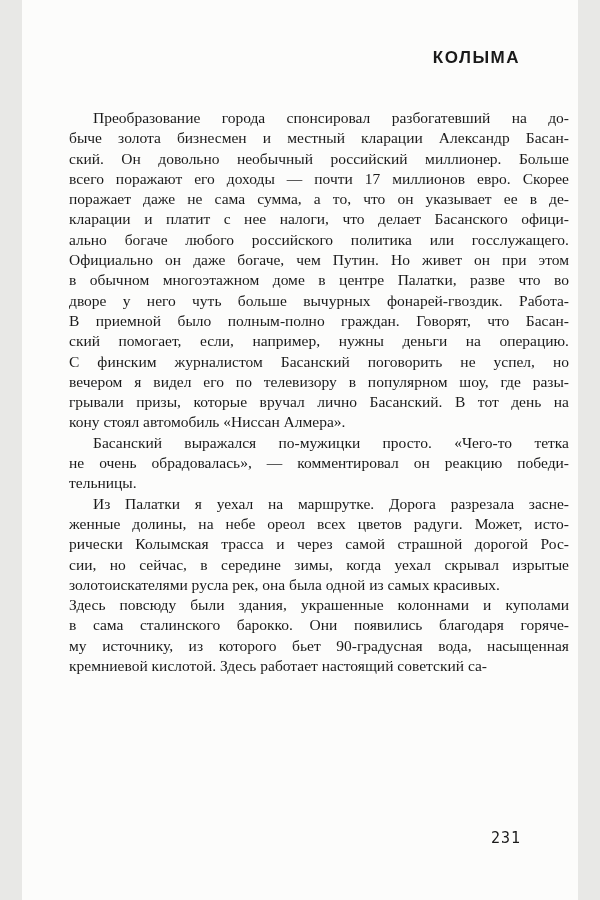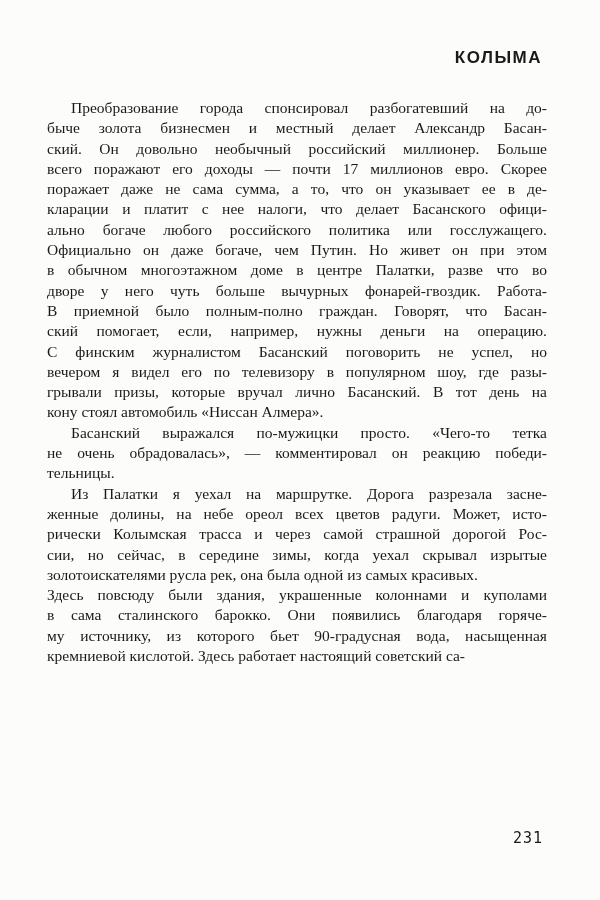--- a/index.html
+++ b/index.html
@@ -2,21 +2,21 @@
 <html><head>
 <meta charset="utf-8">
 <style>
   html, body {
     margin: 0;
     padding: 0;
     background: #e8e8e6;
   }
   .page {
     position: relative;
-    width: 600px;
+    width: 556px;
     height: 900px;
     margin: 0 auto;
     background: var(--page-bg, #fcfcfb);
     font-family: "Liberation Serif", serif;
     color: var(--text-color, #1a1a1a);
     overflow: hidden;
   }
   .running-head {
     position: absolute;
     top: 48px;
@@ -31,21 +31,21 @@
     position: absolute;
     top: 91px;
     left: 47px;
     width: 500px;
   }
   .para {
     margin: 0;
     padding: 0;
   }
   .para.gap-before {
-    margin-top: 7px;
+    margin-top: 17px;
   }
   .line {
     font-size: 15.5px;
     line-height: 20.3px;
     text-align: justify;
     text-align-last: justify;
     white-space: normal;
   }
   .line.first-line {
     text-indent: 24px;
@@ -66,21 +66,21 @@
 </style>
 </head>
 <body>
 
 <div class="page" style="--page-bg: #fcfcfb; --text-color: #1a1a1a;">
   <div class="running-head">КОЛЫМА</div>
 
   <div class="text-block">
       <div class="para gap-before">
         <div class="line first-line">Преобразование города спонсировал разбогатевший на до-</div>
-        <div class="line">быче золота бизнесмен и местный делает Александр Басан-</div>
+        <div class="line">быче золота бизнесмен и местный кларации Александр Басан-</div>
         <div class="line">ский. Он довольно необычный российский миллионер. Больше</div>
         <div class="line">всего поражают его доходы — почти 17 миллионов евро. Скорее</div>
         <div class="line">поражает даже не сама сумма, а то, что он указывает ее в де-</div>
         <div class="line">кларации и платит с нее налоги, что делает Басанского офици-</div>
         <div class="line">ально богаче любого российского политика или госслужащего.</div>
         <div class="line">Официально он даже богаче, чем Путин. Но живет он при этом</div>
         <div class="line">в обычном многоэтажном доме в центре Палатки, разве что во</div>
         <div class="line">дворе у него чуть больше вычурных фонарей-гвоздик. Работа-</div>
         <div class="line">В приемной было полным-полно граждан. Говорят, что Басан-</div>
         <div class="line">ский помогает, если, например, нужны деньги на операцию.</div>

